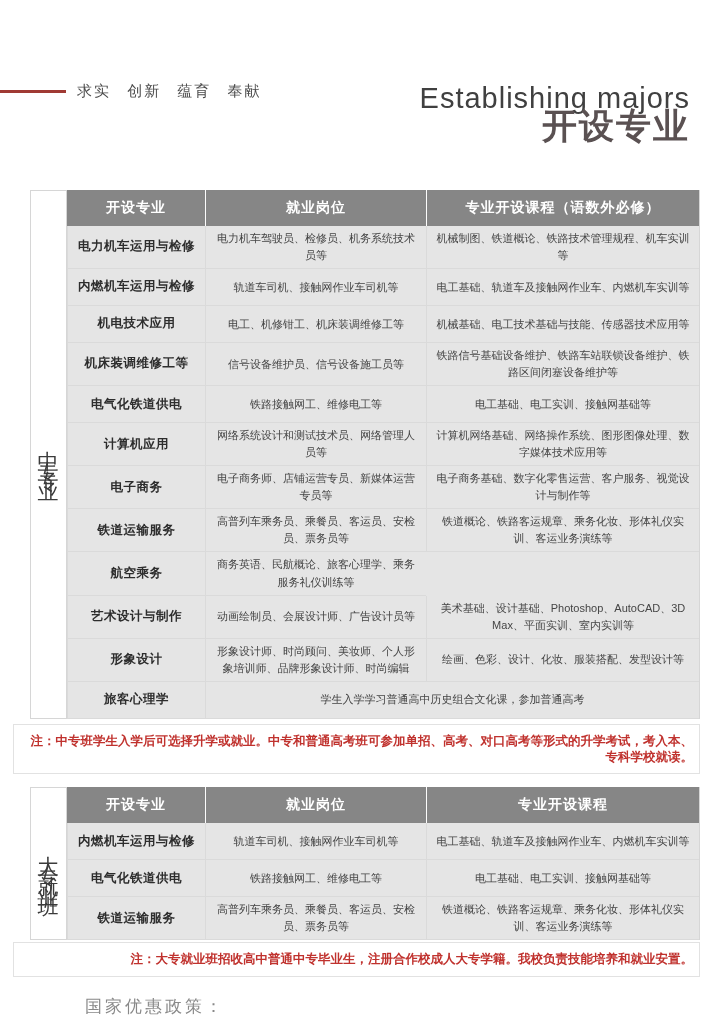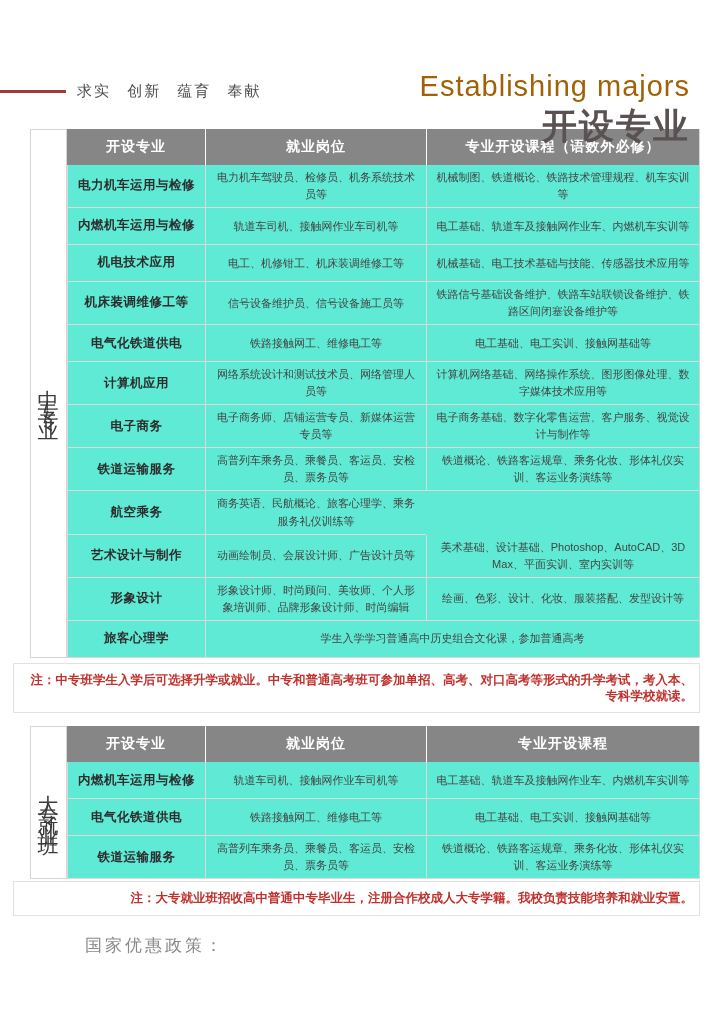--- a/index.html
+++ b/index.html
@@ -3,24 +3,24 @@
 <meta charset="utf-8">
 <style>
   * { margin: 0; padding: 0; box-sizing: border-box; }
   html, body { background: #ffffff; }
   body {
     width: 720px; height: 1019px; overflow: hidden;
     font-family: "Liberation Sans", "DejaVu Sans", sans-serif;
     position: relative;
   }
   
-  .top { position: relative; height: 129px; }
+  .top { position: relative; height: 190px; }
   .red-line { position: absolute; left: 0; top: 90px; width: 66px; height: 3px; background: #a03a34; }
   .slogan { position: absolute; left: 77px; top: 82px; font-size: 15px; color: #4c4c4c; letter-spacing: 2px; word-spacing: 10px; }
-  .title-en { position: absolute; right: 30px; top: 70px; font-size: 29px; color: #a16207; font-weight: 400; letter-spacing: 1px; }
+  .title-en { position: absolute; right: 30px; top: 82px; font-size: 29px; color: #404040; font-weight: 400; letter-spacing: 1px; }
   .title-zh { position: absolute; right: 30px; top: 103px; font-size: 35px; color: #5a5152; font-weight: bold; letter-spacing: 2px; }
 
   
   .content { margin: 0 20px 0 30px; }
 
   .table-block { display: flex; align-items: stretch; }
   .side {
     width: 37px; border: 1px solid #d6d6d6; background: #fff;
     display: flex; align-items: center; justify-content: center;
   }
@@ -29,21 +29,21 @@
     font-size: 21px; color: #3b3b3b; letter-spacing: 10px; line-height: 1;
   }
   .table { flex: 1; border-right: 1px solid #d6d6d6; }
   .thead, .trow { display: grid; grid-template-columns: 138px 221px 1fr; }
   .thead { background: #868686; }
   .hcell {
     color: #ffffff; font-weight: bold; text-align: center;
     padding: 9px 4px; font-size: 14px; letter-spacing: 1px;
   }
   .hcell + .hcell { border-left: 1px solid #fcfcfc; }
-  .trow { background: #5eead4; }
+  .trow { background: #e5e5e5; }
   .cell {
     border-bottom: 1px solid #dadada; border-left: 1px solid #dadada;
     display: flex; align-items: center; justify-content: center; text-align: center;
     padding: 4px 8px; min-height: 37px; font-size: 11px; color: #454545; line-height: 1.55;
   }
   .cell.major { font-size: 12.5px; font-weight: bold; color: #2d2d2d; letter-spacing: .5px; }
   .cell.merged { grid-column: 2 / 4; }
 
   .note {
     margin: 5px 0 10px -17px; border: 1px solid #e2e2e2;

